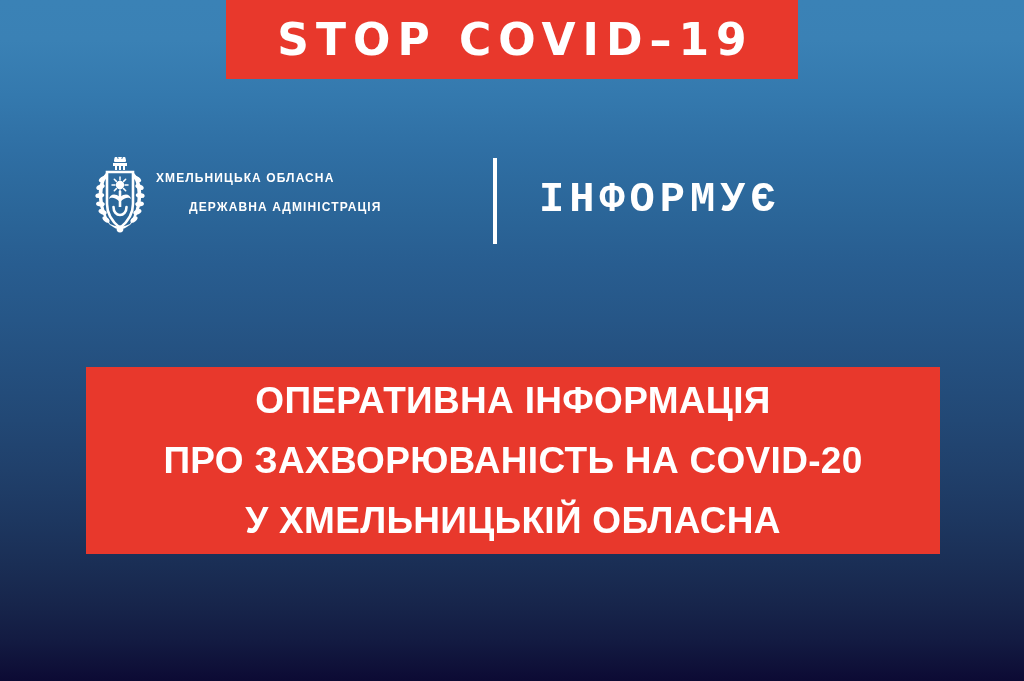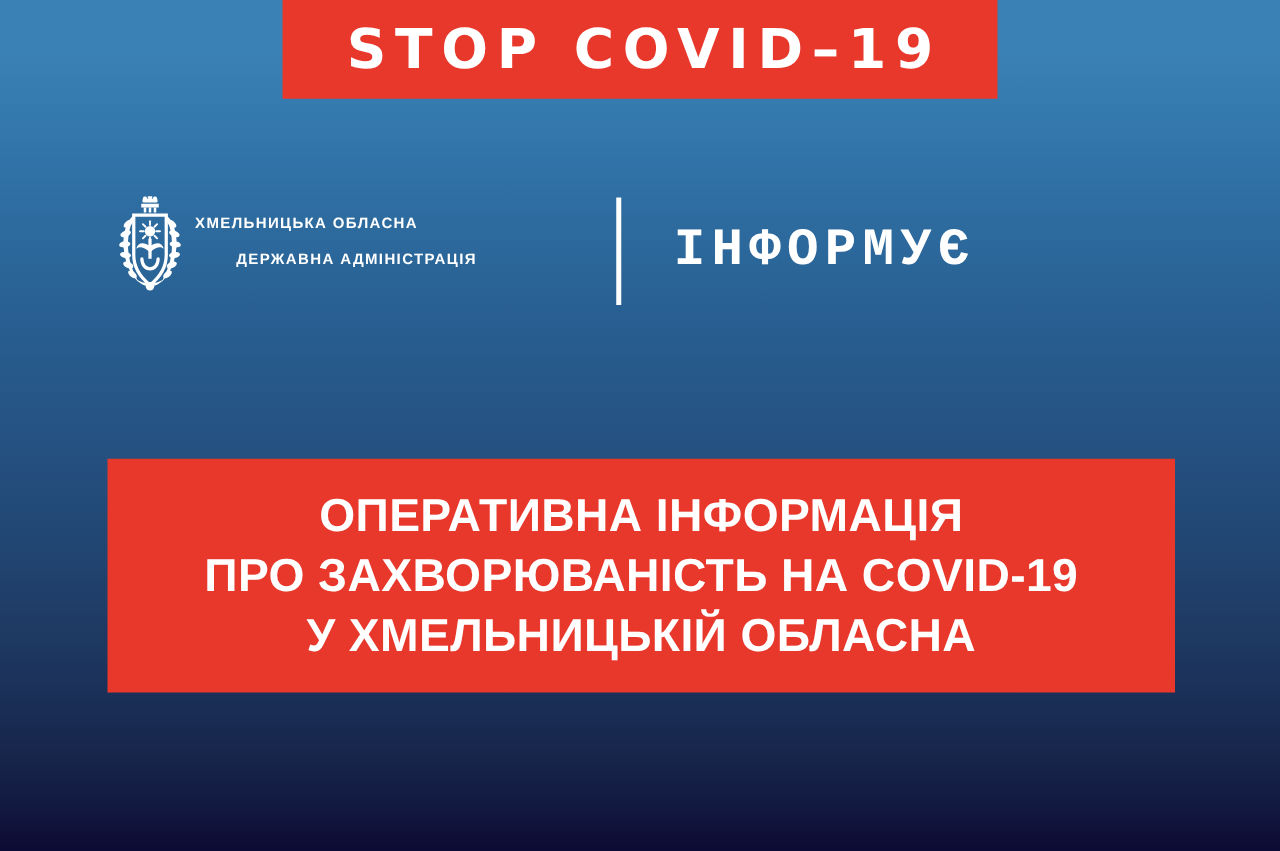--- a/index.html
+++ b/index.html
@@ -117,20 +117,21 @@
     position: absolute;
     left: 86px;
     top: 367px;
     width: 854px;
     height: 187px;
     background: #e8382c;
     display: flex;
     flex-direction: column;
     align-items: center;
     justify-content: center;
+    gap: 12px;
   }
   .main-line {
     color: #ffffff;
     font-size: 37px;
     font-weight: bold;
     line-height: 48px;
     letter-spacing: 0.3px;
     white-space: nowrap;
     text-align: center;
     font-family: "Liberation Sans", "DejaVu Sans", sans-serif;
@@ -213,17 +214,17 @@
       <span class="line2">ДЕРЖАВНА АДМІНІСТРАЦІЯ</span>
     </div>
 
     <div class="divider"></div>
 
     <div class="informs">ІНФОРМУЄ</div>
   </div>
 
   <div class="main-block">
     <div class="main-line">ОПЕРАТИВНА ІНФОРМАЦІЯ</div>
-    <div class="main-line">ПРО ЗАХВОРЮВАНІСТЬ НА COVID-19</div>
+    <div class="main-line">ПРО ЗАХВОРЮВАНІСТЬ НА COVID-20</div>
     <div class="main-line">У ХМЕЛЬНИЦЬКІЙ ОБЛАСНА</div>
   </div>
 
 </div>
 
 </body></html>

